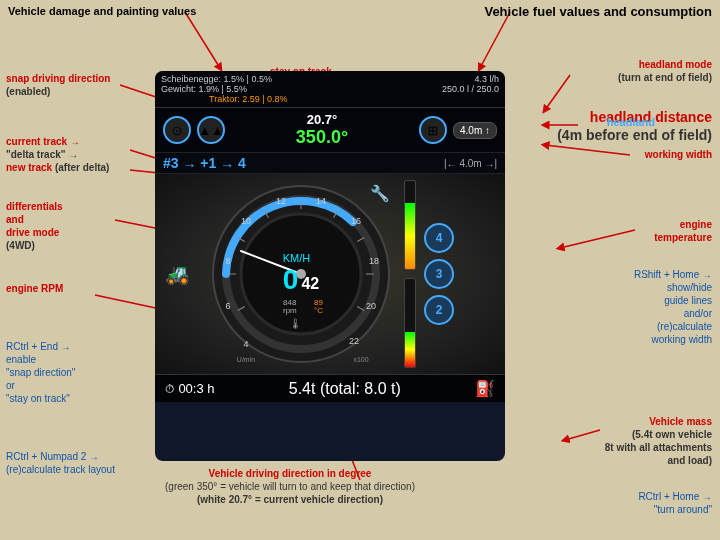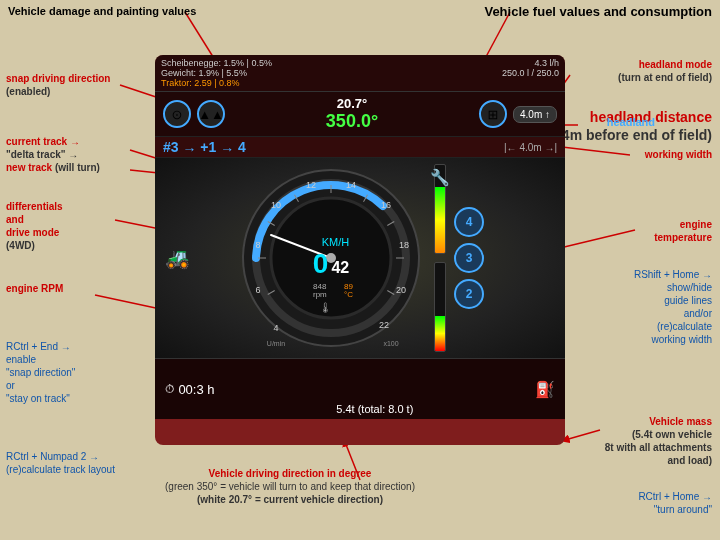--- a/index.html
+++ b/index.html
@@ -10,24 +10,24 @@
       font-family: Arial, sans-serif;
       font-size: 11px;
       position: relative;
       overflow: hidden;
     }
 
     
     .dashboard {
       position: absolute;
       left: 155px;
-      top: 55px;
-      width: 410px;
+      top: 71px;
+      width: 350px;
       height: 390px;
-      background: #7f1d1d;
+      background: #0f172a;
       border-radius: 8px;
       overflow: hidden;
     }
 
     
     .hud-top {
       background: rgba(0,0,0,0.7);
       padding: 3px 6px;
       font-size: 9px;
       color: #ccc;
@@ -103,21 +103,21 @@
       width: 190px;
       height: 190px;
     }
 
     
     .center-display {
       position: absolute;
       top: 50%;
       left: 50%;
       transform: translate(-50%, -50%);
-      text-align: right;
+      text-align: left;
     }
 
     .temp-bar-container {
       width: 12px;
       height: 80px;
       background: #111;
       border: 1px solid #444;
       border-radius: 2px;
       overflow: hidden;
       position: relative;
@@ -234,21 +234,21 @@
 
 <div class="label" style="right:8px;top:108px;color:#c00;font-weight:bold;font-size:14px;text-align:right;">
   headland distance<br><span style="color:#333;">(4m before end of field)</span>
 </div>
 
 <div class="label" style="right:8px;top:148px;color:#c00;font-weight:bold;font-size:10px;text-align:right;">
   working width
 </div>
 
 <div class="label" style="left:6px;top:135px;color:#c00;font-weight:bold;font-size:10px;">
-  current track →<br><span style="color:#333;">"delta track" →</span><br><span style="color:#c00;">new track</span> <span style="color:#333;">(will turn)</span>
+  current track →<br><span style="color:#333;">"delta track" →</span><br><span style="color:#c00;">new track</span> <span style="color:#333;">(after delta)</span>
 </div>
 
 <div class="label" style="left:6px;top:200px;color:#c00;font-weight:bold;font-size:10px;">
   differentials<br>and<br>drive mode<br><span style="color:#333;">(4WD)</span>
 </div>
 
 <div class="label" style="left:6px;top:282px;color:#c00;font-weight:bold;font-size:10px;">
   engine RPM
 </div>
 
@@ -281,21 +281,21 @@
 <div class="label" style="right:8px;top:490px;color:#15a;font-size:10px;text-align:right;margin-left:8px;">
   RCtrl + Home →<br>"turn around"
 </div>
 
 <div class="dashboard">
 
   <div class="hud-top">
     <div>
       <div>Scheibenegge: 1.5% | 0.5%</div>
       <div>Gewicht: 1.9% | 5.5%</div>
-      <div style="color:#f90;">Traktor: 2.59 | 0.8%</div>
+      <div style="color:#f90;margin-left:48px;">Traktor: 2.59 | 0.8%</div>
     </div>
     <div style="text-align:right;">
       <div>4.3 l/h</div>
       <div>250.0 l / 250.0</div>
     </div>
   </div>
 
   <div class="track-bar">
     <div class="track-icons">
       <div class="icon-circle active">⊙</div>
@@ -391,21 +391,21 @@
     </div>
 
     <div style="position:absolute;left:10px;top:50%;transform:translateY(-50%);font-size:20px;">🚜</div>
 
     <div style="position:absolute;right:115px;top:10px;font-size:16px;color:#aaa;">🔧</div>
   </div>
 
   <div class="bottom-bar">
     <span style="color:#fff;font-size:12px;">⏱</span>
     <span style="color:#fff;font-size:13px;margin-left:4px;">00:3 h</span>
-    <span style="color:#fff;font-size:11px;flex:1;text-align:center;margin-top:40px;">5.4t (total: 8.0 t)</span>
+    <span style="color:#fff;font-size:16px;flex:1;text-align:center;">5.4t (total: 8.0 t)</span>
     <span style="color:#f80;font-size:16px;">⛽</span>
   </div>
 
 </div>
 
 <div style="position:absolute;right:65px;top:116px;color:#4af;font-size:11px;font-weight:bold;">
   <span>headland</span>
 </div>
 
 </body></html>

